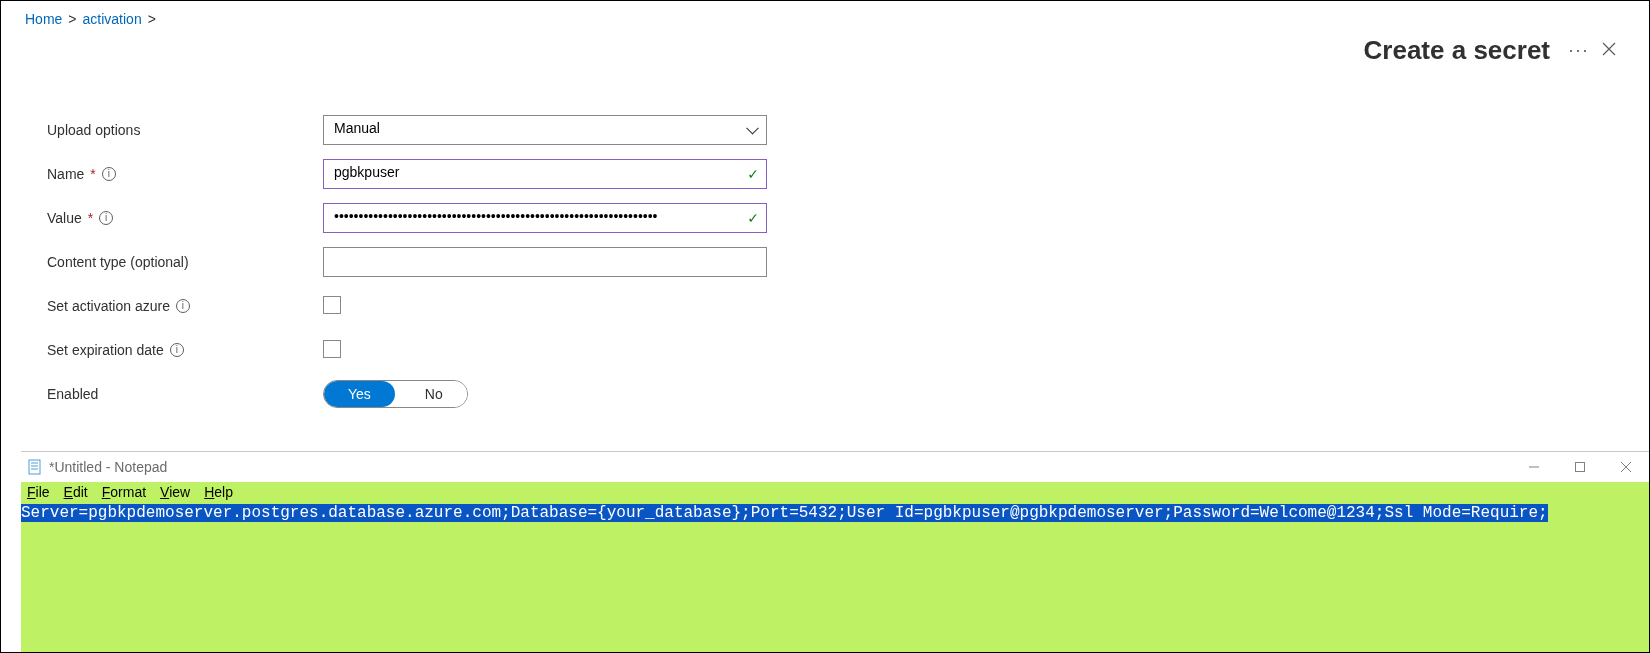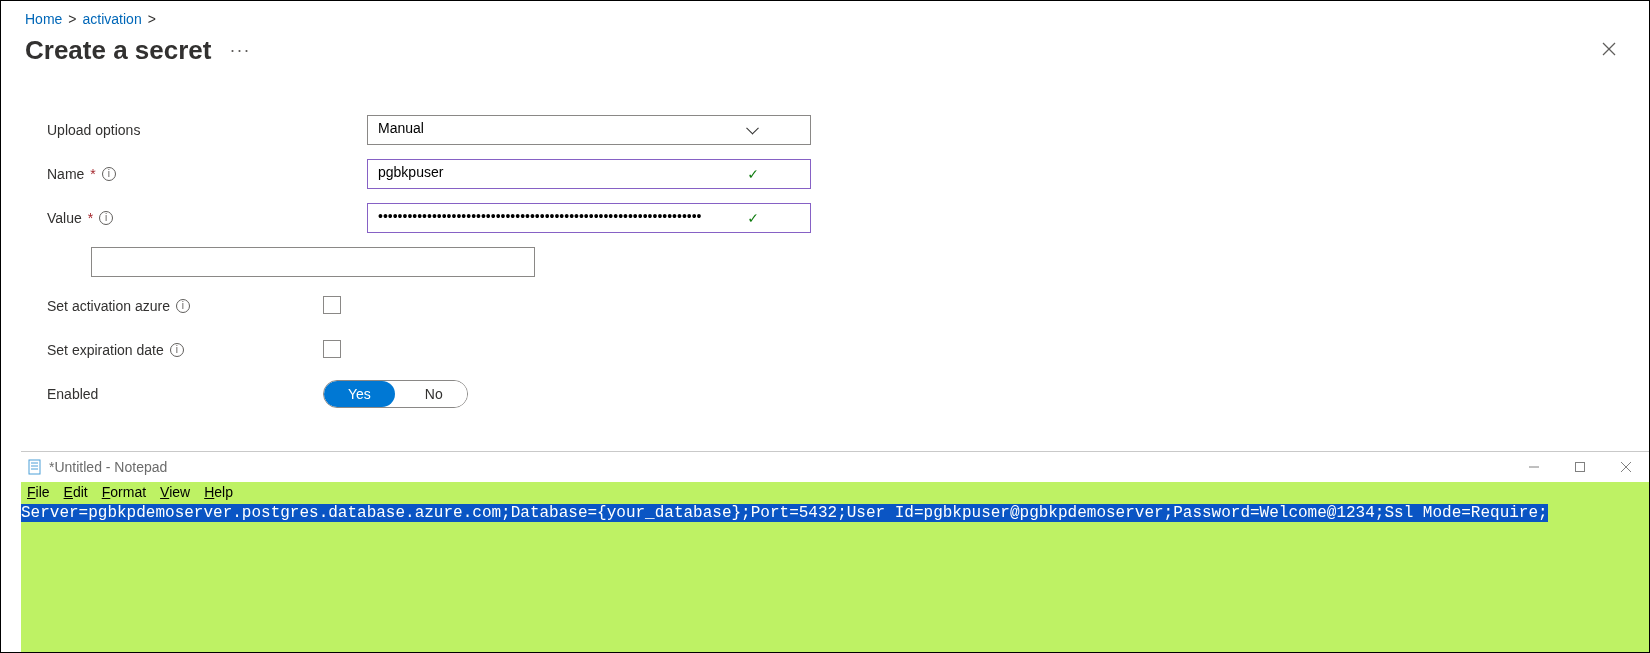--- a/index.html
+++ b/index.html
@@ -32,42 +32,41 @@
     align-items:center;
     gap:6px;
   }
   .breadcrumb a{color:var(--azure-link);text-decoration:none;}
   .breadcrumb .sep{color:var(--text);}
   
   .header{
     display:flex;
     align-items:center;
     padding:6px 24px 10px;
-    justify-content:space-between;
+    justify-content:flex-end;
   }
   .title-wrap{display:flex;align-items:center;gap:14px;}
   h1{font-size:26px;font-weight:600;margin:0;}
   .more{font-size:18px;color:#605e5c;letter-spacing:1px;cursor:pointer;padding:4px;}
   .close{font-size:18px;color:#605e5c;cursor:pointer;padding:8px;line-height:1;}
   
   .form{padding:30px 0 0 46px;}
   .row{display:flex;align-items:center;height:44px;}
   .row .lbl{width:276px;display:flex;align-items:center;gap:6px;}
   .req{color:#a4262c;}
   .info{width:14px;height:14px;border:1px solid #605e5c;border-radius:50%;display:inline-flex;align-items:center;justify-content:center;font-size:10px;color:#605e5c;line-height:1;}
   .ctrl{width:444px;position:relative;}
   select, input[type=text], input[type=password]{
     width:100%;
     height:30px;
     border:1px solid var(--border);
     padding:0 30px 4px 10px;
     font-family:inherit;
     font-size:14px;
     background:#fff;
-    margin-left:44px;
   }
   select{appearance:none;-webkit-appearance:none;background:#fff;}
   .select-wrap{position:relative;}
   .select-wrap::after{
     content:"";
     position:absolute;right:10px;top:50%;transform:translateY(-70%) rotate(45deg);
     width:8px;height:8px;border-right:1px solid #323130;border-bottom:1px solid #323130;
     pointer-events:none;
   }
   .valid input{border-color:var(--valid);}
@@ -163,20 +162,23 @@
       <span class="req">*</span>
       <span class="info">i</span>
     </div>
     <div class="ctrl valid">
       <input type="text" style="letter-spacing: 0px;" value="••••••••••••••••••••••••••••••••••••••••••••••••••••••••••••••••••">
       <span class="check">✓</span>
     </div>
   </div>
 
   <div class="row">
+    <div class="lbl">
+        <span>Content type (optional)</span>
+      </div>
     <div class="ctrl">
       <input type="text" value="" style="">
     </div>
   </div>
 
   <div class="row">
     <div class="lbl">
       <span>Set activation azure</span>
       <span class="info">i</span>
     </div>

